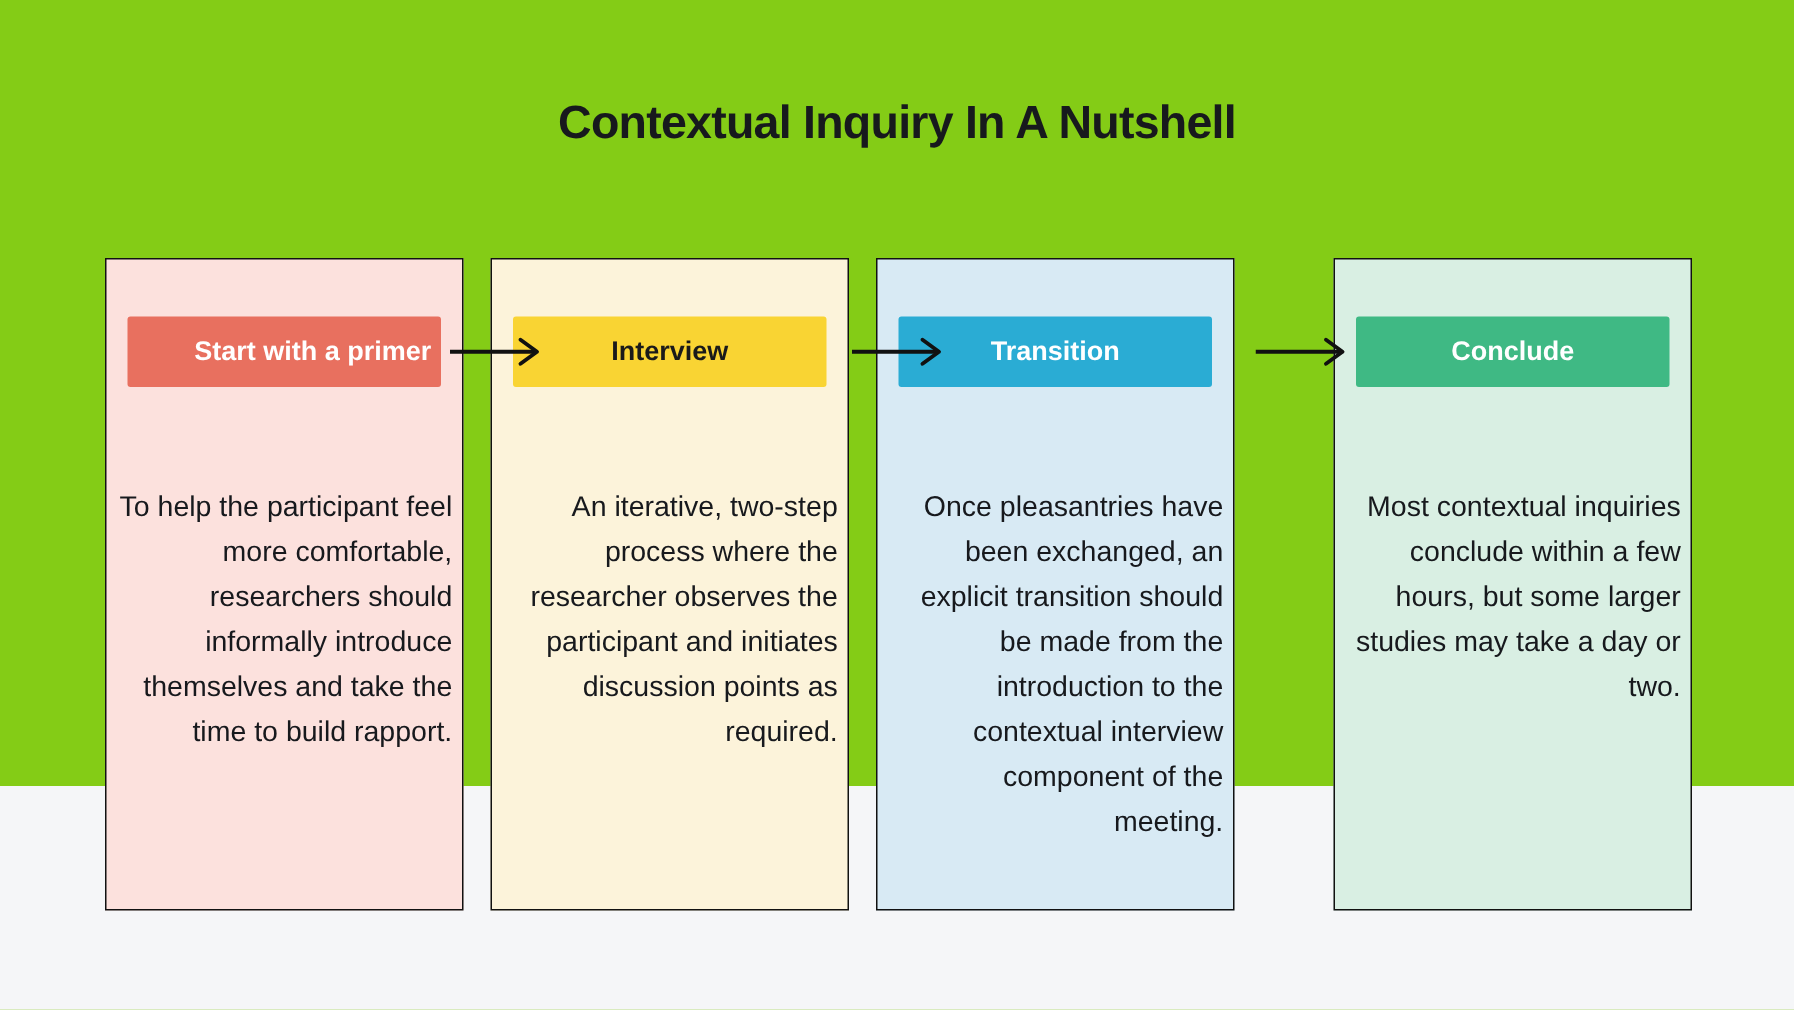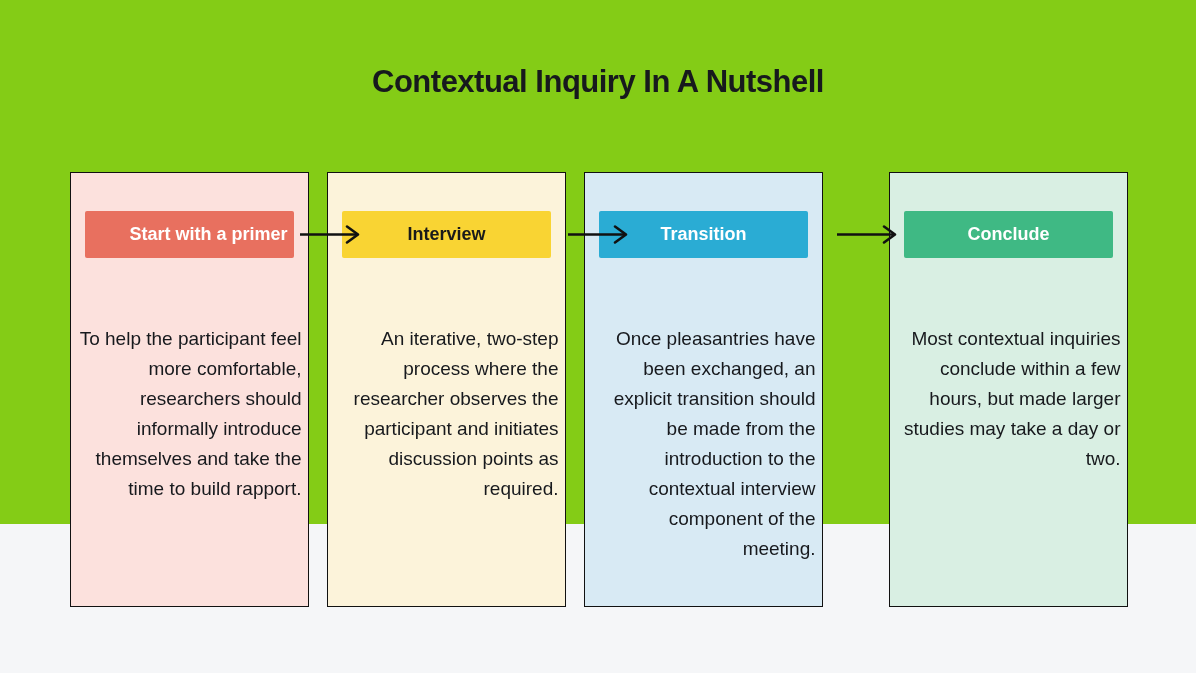--- a/index.html
+++ b/index.html
@@ -95,21 +95,21 @@
       <div class="card-body">An iterative, two-step process where the researcher observes the participant and initiates discussion points as required.</div>
     </div>
 
     <div class="card" style="background: rgb(216, 234, 244);">
       <button class="step-btn" style="background: rgb(42, 172, 212); color: rgb(255, 255, 255);">Transition</button>
       <div class="card-body">Once pleasantries have been exchanged, an explicit transition should be made from the introduction to the contextual interview component of the meeting.</div>
     </div>
 
     <div class="card" style="background: rgb(217, 239, 227); margin-left: 48px;">
       <button class="step-btn" style="background: rgb(63, 185, 132); color: rgb(255, 255, 255);">Conclude</button>
-      <div class="card-body">Most contextual inquiries conclude within a few hours, but made larger studies may take a day or two.</div>
+      <div class="card-body">Most contextual inquiries conclude within a few hours, but some larger studies may take a day or two.</div>
     </div>
 
   </div>
 
   <svg class="arrow arrow-1" viewBox="0 0 60 25">
     <line x1="0" y1="12.5" x2="57" y2="12.5" stroke="#111111" stroke-width="2.6"></line>
     <polyline points="47,4.5 58,12.5 47,20.5" fill="none" stroke="#111111" stroke-width="2.6" stroke-linecap="round" stroke-linejoin="round"></polyline>
   </svg>
 
   <svg class="arrow arrow-2" viewBox="0 0 60 25">

